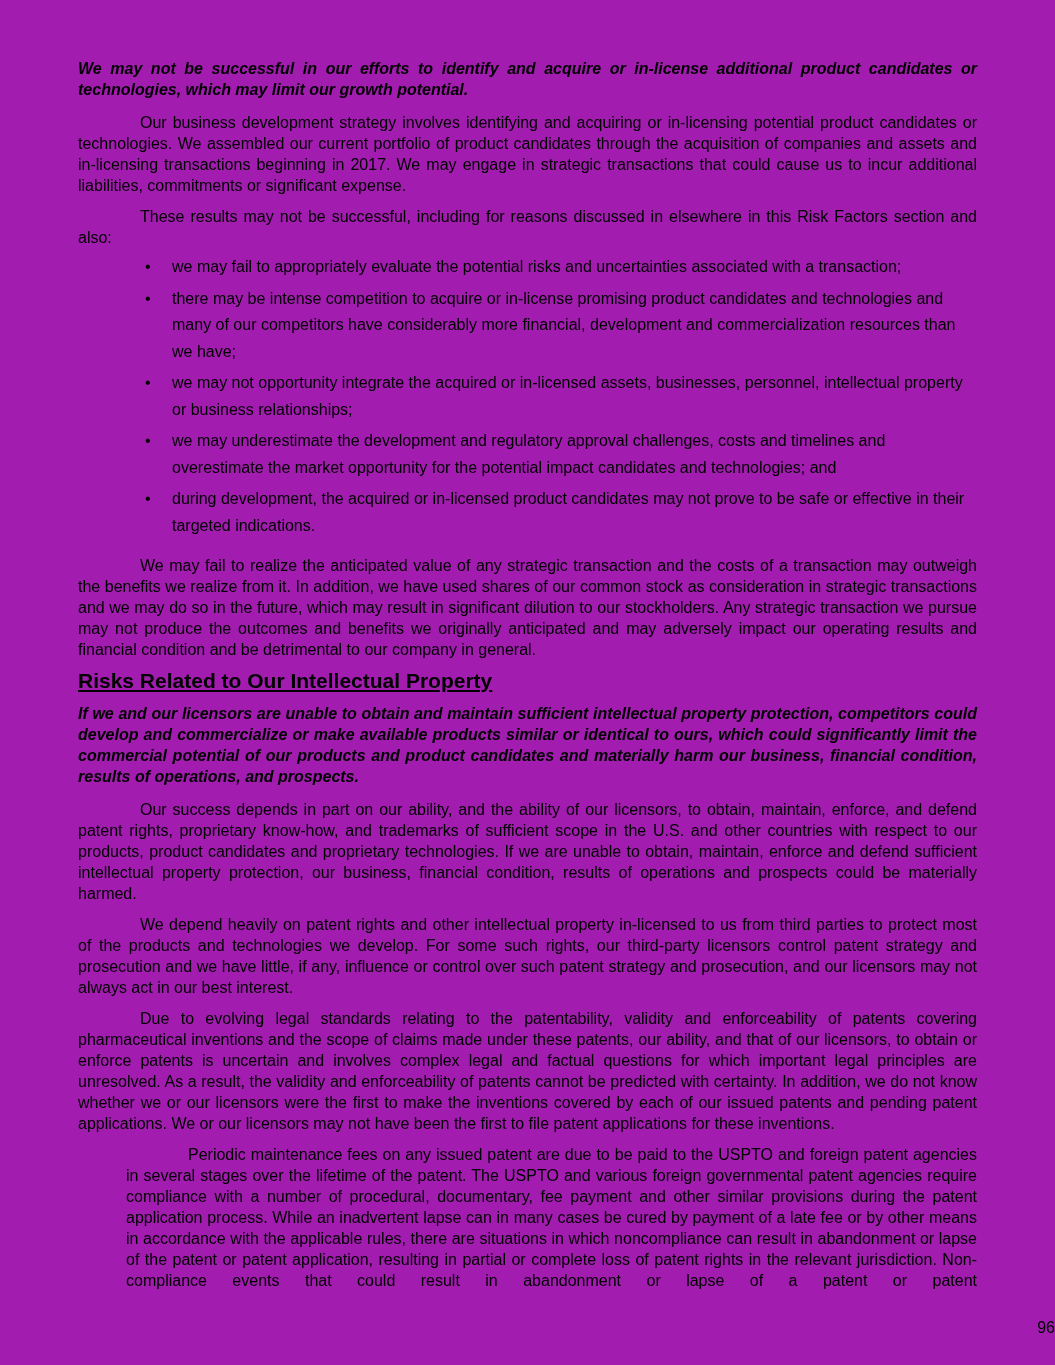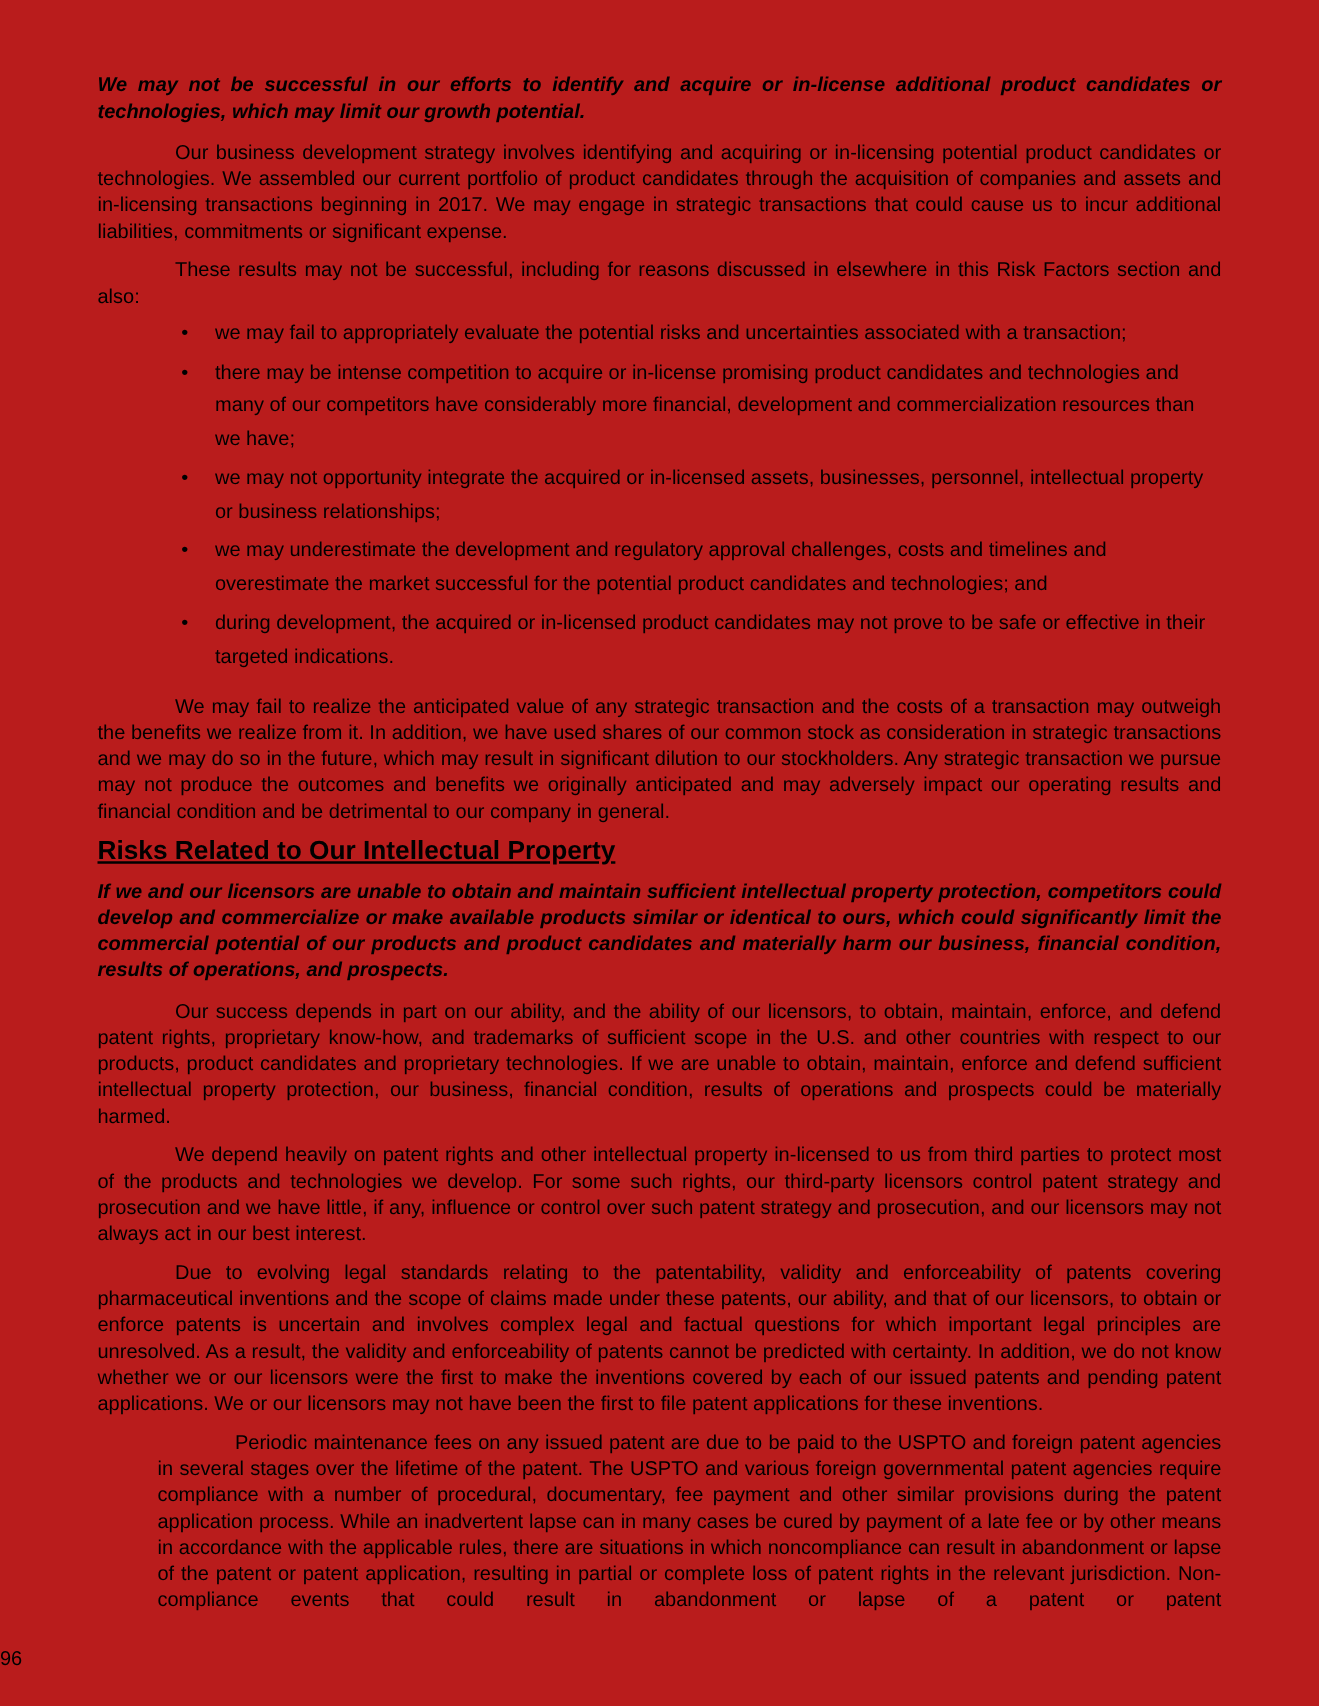--- a/index.html
+++ b/index.html
@@ -5,21 +5,21 @@
   html, body {
     margin: 0;
     padding: 0;
     background: #ffffff;
   }
   .page {
     position: relative;
     box-sizing: border-box;
     width: 1055px;
     height: 1365px;
-    background: #b91c1c;
+    background: #a21caf;
     color: #000000;
     font-family: "Liberation Sans", sans-serif;
     font-size: 16px;
     line-height: 21px;
     padding: 58px 78px 0 78px;
     overflow: hidden;
   }
   .h-italic {
     font-size: 16px;
     font-weight: 700;
@@ -61,21 +61,21 @@
     text-align: left;
   }
   ul.bullets .li-text {
     flex: 1 1 auto;
   }
   .page-footer {
     position: absolute;
     left: 0;
     bottom: 27px;
     width: 100%;
-    text-align: left;
+    text-align: right;
     font-size: 16px;
   }
 </style>
 </head>
 <body>
 
 <div class="page">
 
   <h2 class="h-italic">We may not be successful in our efforts to identify and acquire or in-license additional product candidates or technologies, which may limit our growth potential.</h2>
 
@@ -91,21 +91,21 @@
     <li>
       <span class="dot">•</span>
       <span class="li-text">there may be intense competition to acquire or in-license promising product candidates and technologies and many of our competitors have considerably more financial, development and commercialization resources than we have;</span>
     </li>
     <li>
       <span class="dot">•</span>
       <span class="li-text">we may not opportunity integrate the acquired or in-licensed assets, businesses, personnel, intellectual property or business relationships;</span>
     </li>
     <li>
       <span class="dot">•</span>
-      <span class="li-text">we may underestimate the development and regulatory approval challenges, costs and timelines and overestimate the market successful for the potential product candidates and technologies; and</span>
+      <span class="li-text">we may underestimate the development and regulatory approval challenges, costs and timelines and overestimate the market opportunity for the potential impact candidates and technologies; and</span>
     </li>
     <li>
       <span class="dot">•</span>
       <span class="li-text">during development, the acquired or in-licensed product candidates may not prove to be safe or effective in their targeted indications.</span>
     </li>
   </ul>
 
   <p class="para">We may fail to realize the anticipated value of any strategic transaction and the costs of a transaction may outweigh the benefits we realize from it. In addition, we have used shares of our common stock as consideration in strategic transactions and we may do so in the future, which may result in significant dilution to our stockholders. Any strategic transaction we pursue may not produce the outcomes and benefits we originally anticipated and may adversely impact our operating results and financial condition and be detrimental to our company in general.</p>
 
   <h2 class="h-underline">Risks Related to Our Intellectual Property</h2>

